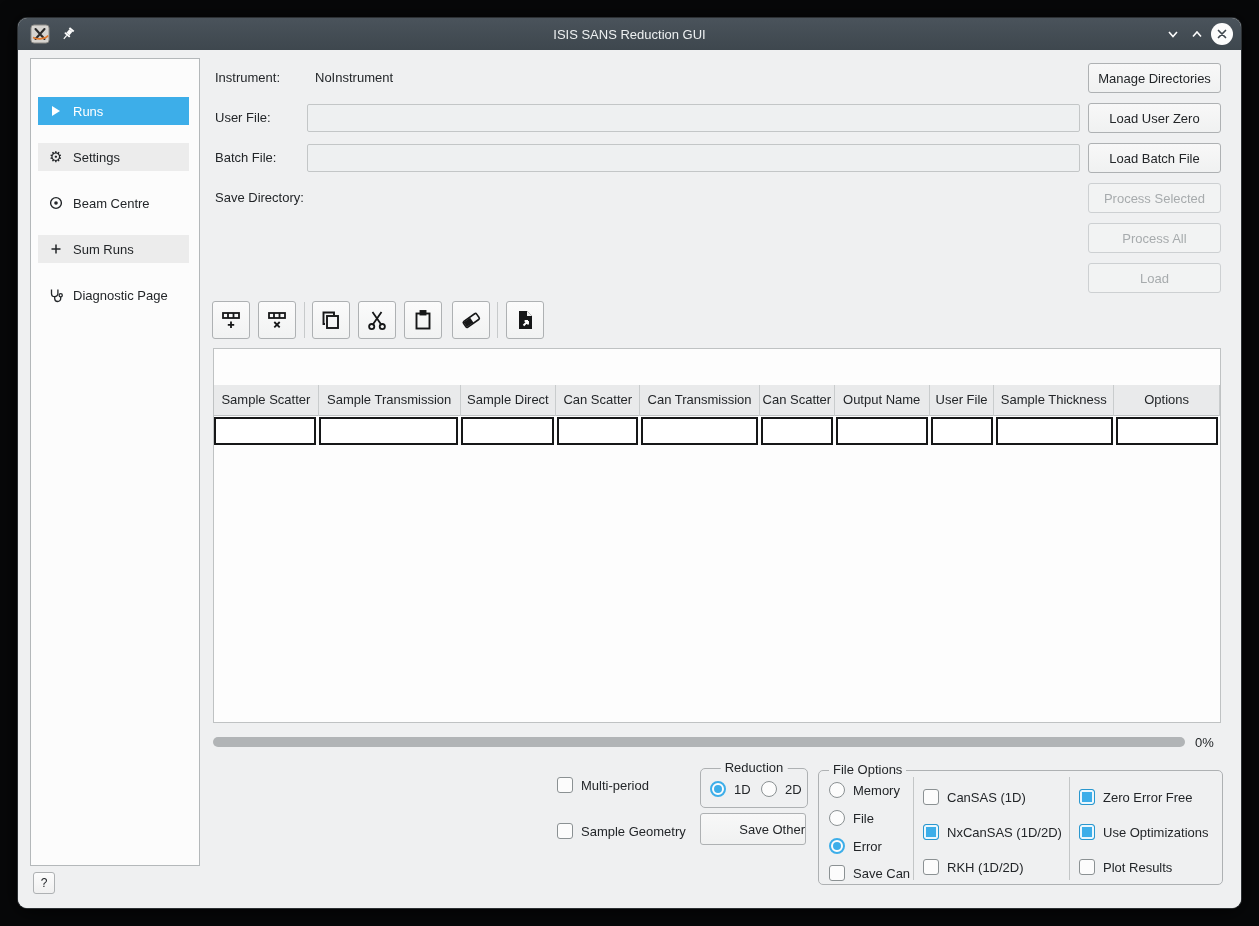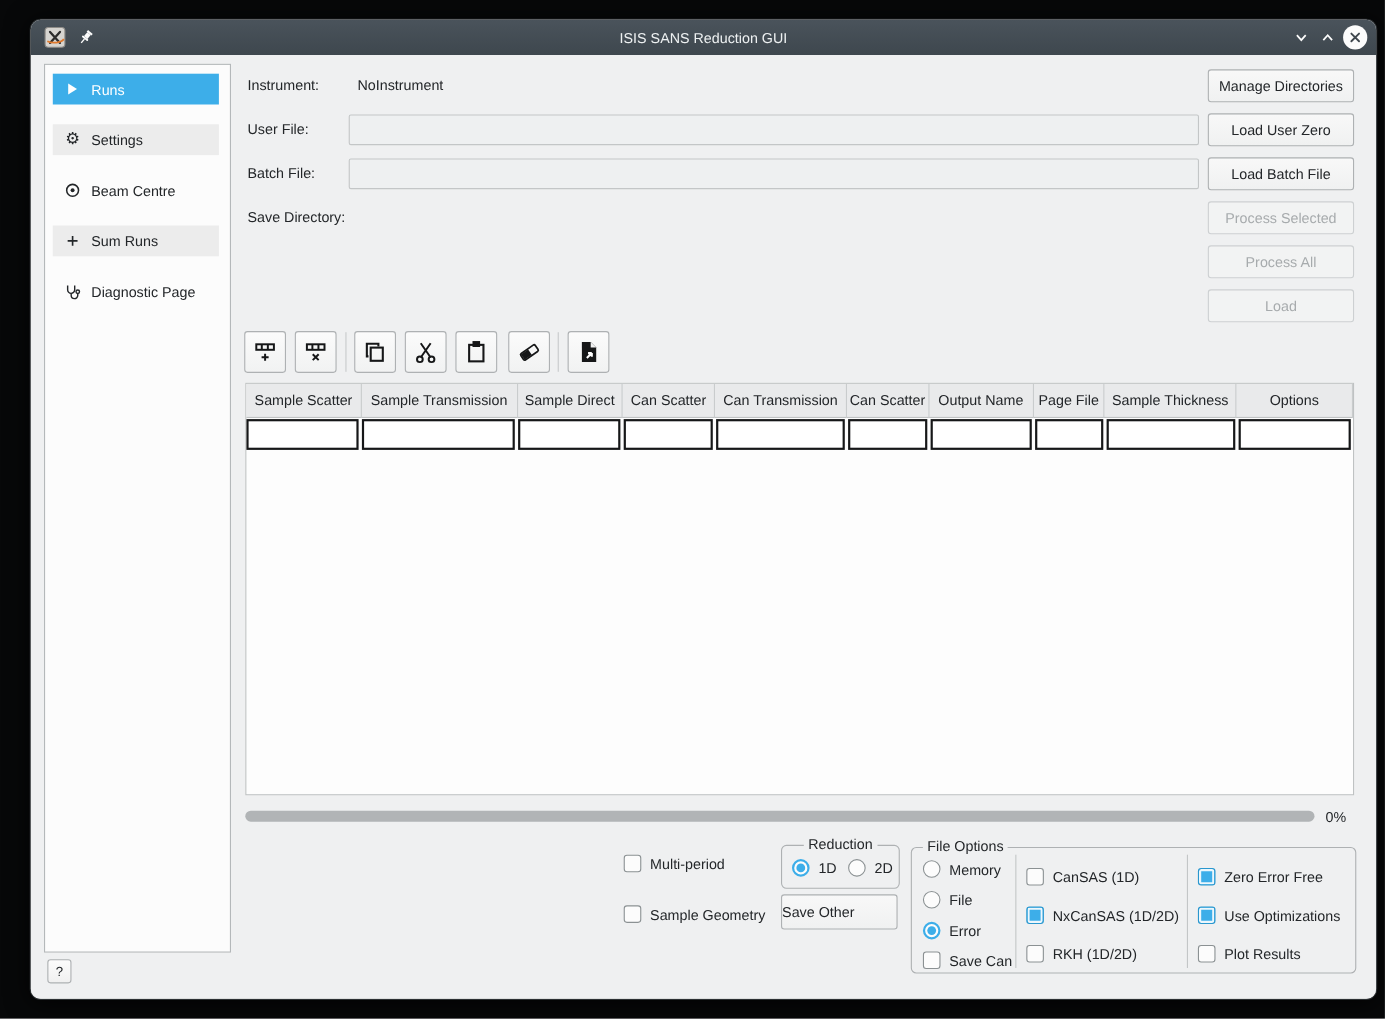--- a/index.html
+++ b/index.html
@@ -3,21 +3,21 @@
 <meta charset="utf-8">
 <style>
   * { margin:0; padding:0; box-sizing:border-box; }
   html,body { width:1259px; height:926px; }
   body {
     background:#070809;
     font-family:"Liberation Sans","DejaVu Sans",sans-serif;
     font-size:13px; color:#232629; overflow:hidden;
   }
   .window {
-    position:absolute; left:28px; top:18px; width:1223px; height:890px;
+    position:absolute; left:18px; top:18px; width:1223px; height:890px;
     border-radius:9px; overflow:hidden;
     box-shadow:0 0 0 1px #2c3033, 0 2px 22px rgba(0,0,0,.85);
     background:#eff0f1;
   }
   
   .titlebar {
     height:32px; background:linear-gradient(#4a535b,#3e474e);
     display:flex; align-items:center; position:relative; color:#eef1f2;
   }
   .app-icon { width:20px; height:20px; margin-left:12px; }
@@ -36,21 +36,21 @@
   .content { position:relative; width:1223px; height:858px; background:#eff0f1; }
 
   
   .sidebar {
     position:absolute; left:12px; top:8px; width:170px; height:808px;
     background:#fcfcfc; border:1px solid #b4b8ba;
   }
   .side-item {
     position:absolute; left:7px; width:151px; height:28px;
     display:flex; align-items:center; padding-left:10px; gap:9px;
-    color:#232629; cursor:default;
+    color:#232629; cursor:default;margin-top:30px;
   }
   .side-item .sicon { width:16px; height:16px; display:flex; align-items:center; justify-content:center; flex:0 0 16px; font-size:15px; line-height:16px; }
   .side-item.alt { background:#ececec; }
   .side-item.sel { background:#3daee9; color:#fff; }
   .help-btn {
     position:absolute; left:15px; top:822px; width:22px; height:22px;
     background:linear-gradient(#fcfcfc,#f0f0f0); border:1px solid #aeb1b3; border-radius:3px;
     text-align:center; line-height:20px; font-size:12px; color:#232629;
   }
 
@@ -77,21 +77,21 @@
     background:linear-gradient(#fbfbfb,#f1f2f2); border:1px solid #aeb1b3; border-radius:3px;
     display:flex; align-items:center; justify-content:center;
   }
   .tool-sep { position:absolute; top:252px; width:1px; height:36px; background:#c7cacb; }
 
   
   .grid {
     position:absolute; left:195px; top:298px; width:1008px; height:375px;
     background:#fdfdfd; border:1px solid #bfc2c3;
   }
-  .grid-header { display:flex; height:31px; background:#e9eaeb; border-bottom:1px solid #bfc2c3; }
+  .grid-header { display:flex; height:31px; background:#e9eaeb; border-bottom:1px solid #bfc2c3;margin-top:36px; }
   .gh-cell {
     height:31px; line-height:30px; text-align:center; color:#232629;
     border-right:1px solid #c9cccd; overflow:hidden; white-space:nowrap;
   }
   .grid-row { display:flex; gap:3px; margin-top:1px; height:29px; }
   .gr-cell { height:28px; background:#ffffff; border:2px solid #161718; }
   .c0{width:105px}.c1{width:142px}.c2{width:96px}.c3{width:84px}.c4{width:120px}
   .c5{width:75px}.c6{width:95px}.c7{width:65px}.c8{width:120px}.c9{width:106px}
   .r0{width:102px}.r1{width:139px}.r2{width:93px}.r3{width:81px}.r4{width:117px}
   .r5{width:72px}.r6{width:92px}.r7{width:62px}.r8{width:117px}.r9{width:102px}
@@ -118,21 +118,21 @@
   .ck-row { position:absolute; display:flex; align-items:center; gap:8px; white-space:nowrap; }
 
   .groupbox { position:absolute; border:1px solid #aeb1b3; border-radius:5px; }
   .groupbox .gtitle {
     position:absolute; top:-9px; background:#eff0f1; padding:0 4px; line-height:16px;
   }
   .vsep { position:absolute; width:1px; background:#c3c6c7; }
 
   .push-btn {
     position:absolute; background:linear-gradient(#f8f8f8,#f0f1f1);
-    border:1px solid #aeb1b3; border-radius:3px; font:inherit; color:#232629; text-align:left;
+    border:1px solid #aeb1b3; border-radius:3px; font:inherit; color:#232629; text-align:right;
   }
   svg { display:block; }
 </style>
 </head>
 <body>
 
 <div class="window">
 
   <div class="titlebar">
     <div class="app-icon">
@@ -298,21 +298,21 @@
 
     <div class="grid">
       <div class="grid-header">
         <div class="gh-cell c0">Sample Scatter</div>
         <div class="gh-cell c1">Sample Transmission</div>
         <div class="gh-cell c2">Sample Direct</div>
         <div class="gh-cell c3">Can Scatter</div>
         <div class="gh-cell c4">Can Transmission</div>
         <div class="gh-cell c5">Can Scatter</div>
         <div class="gh-cell c6">Output Name</div>
-        <div class="gh-cell c7">Page File</div>
+        <div class="gh-cell c7">User File</div>
         <div class="gh-cell c8">Sample Thickness</div>
         <div class="gh-cell c9">Options</div>
       </div>
       <div class="grid-row">
         <div class="gr-cell r0"></div>
         <div class="gr-cell r1"></div>
         <div class="gr-cell r2"></div>
         <div class="gr-cell r3"></div>
         <div class="gr-cell r4"></div>
         <div class="gr-cell r5"></div>

